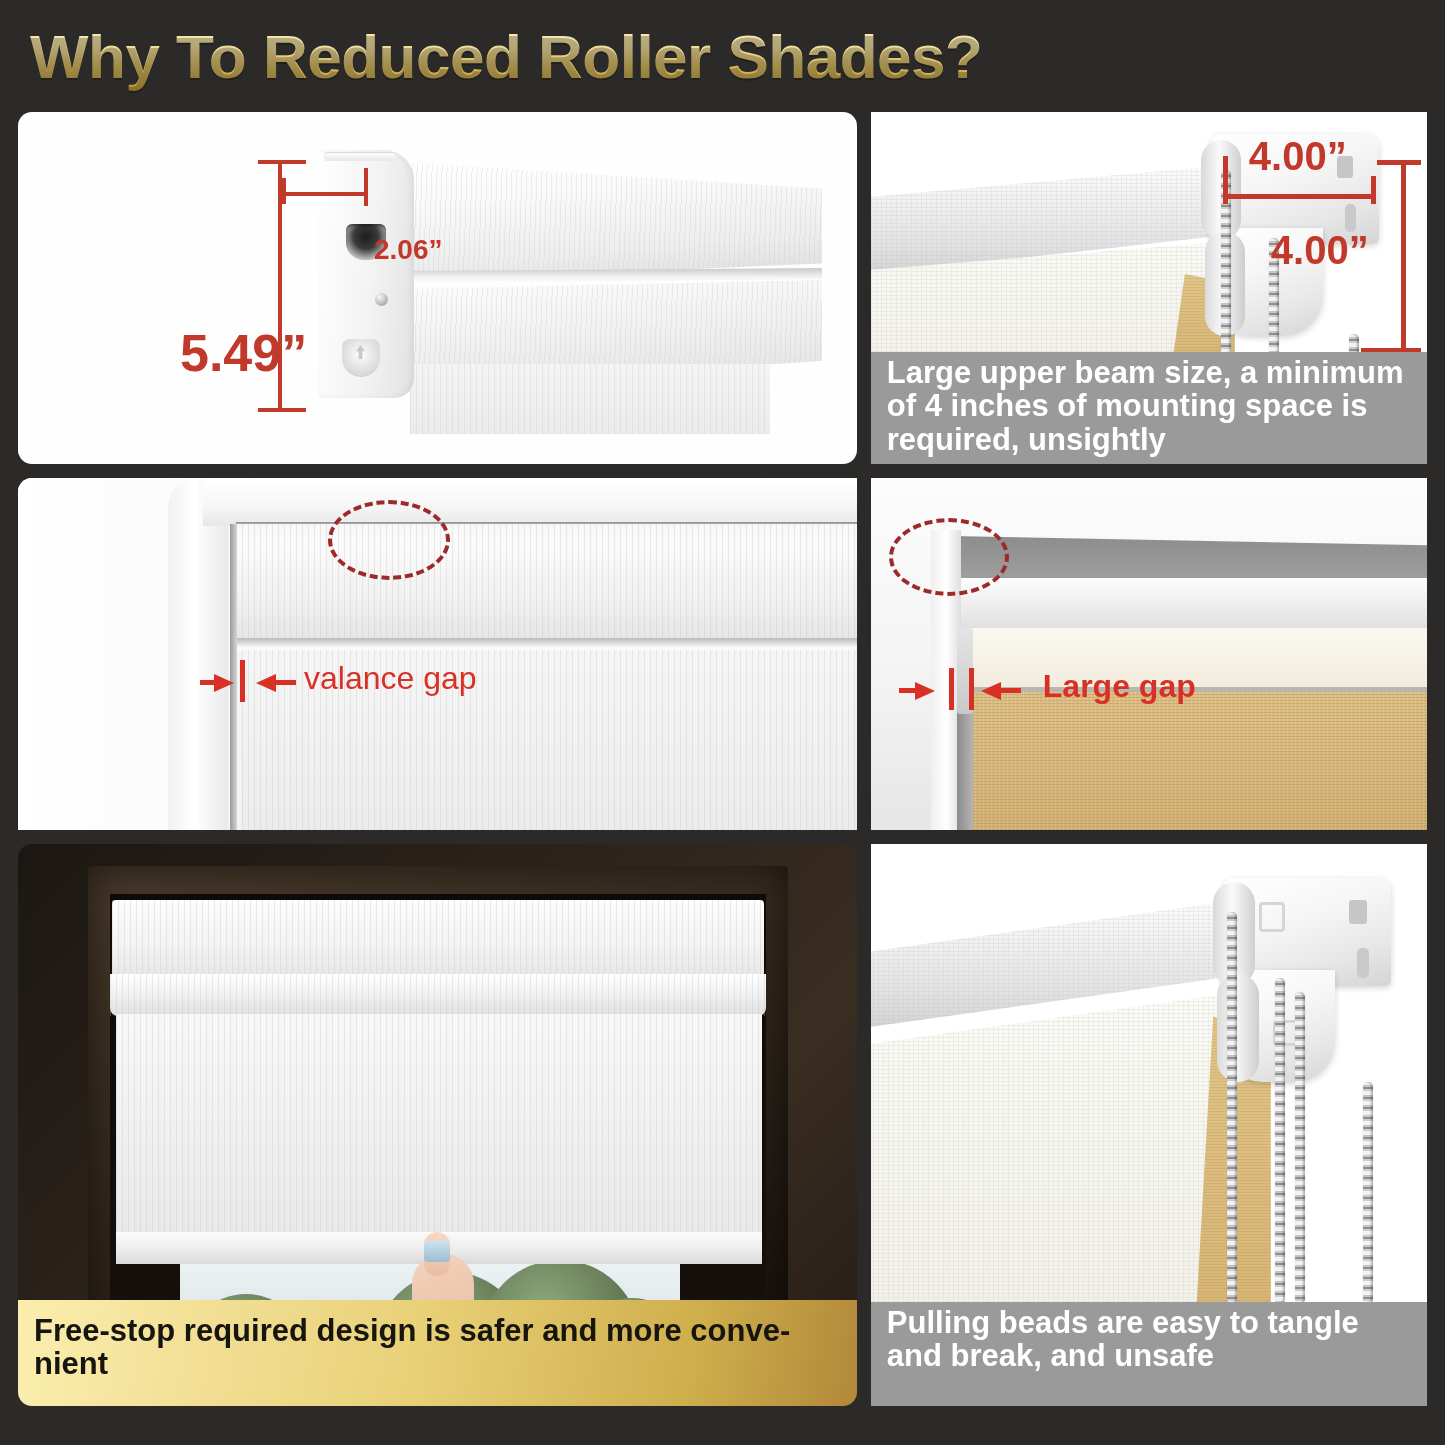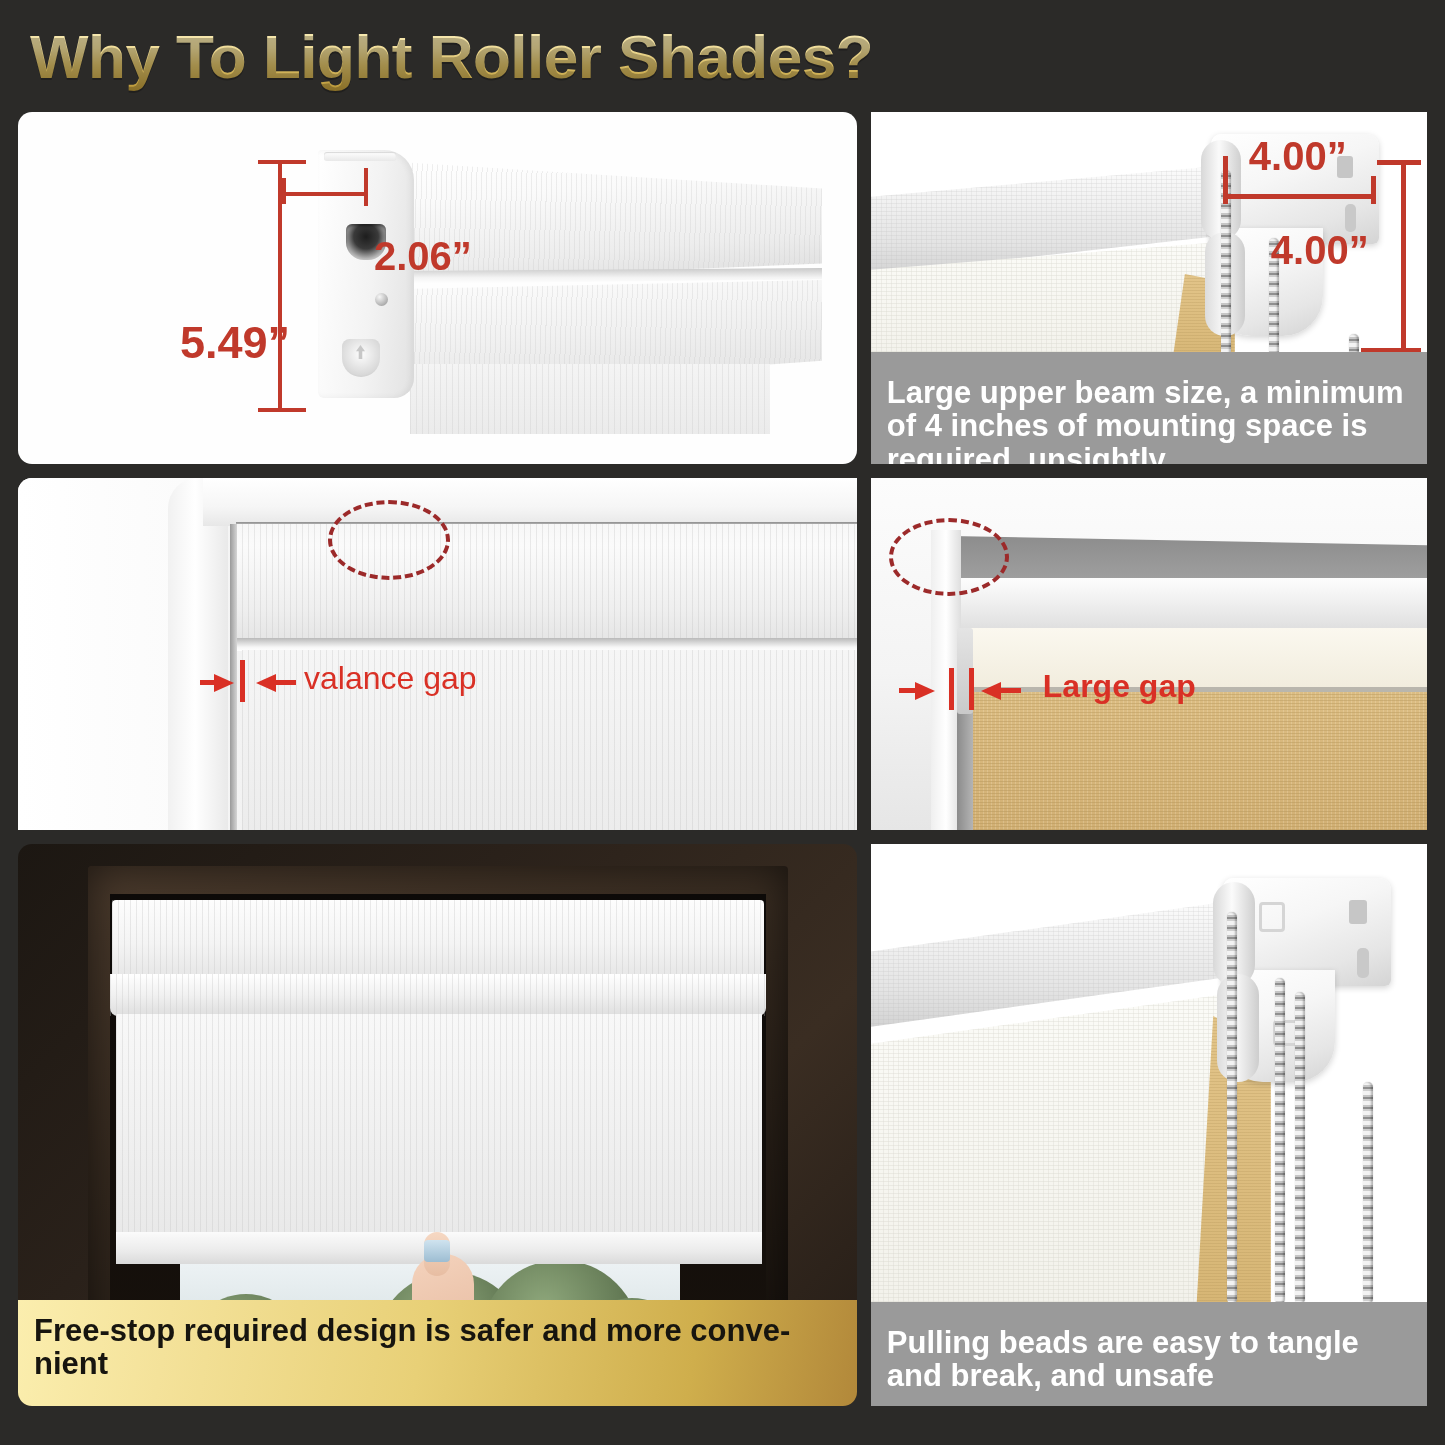--- a/index.html
+++ b/index.html
@@ -41,21 +41,21 @@
   }
   .cap.gold {
     background:linear-gradient(100deg,#fbeeae 0%,#f4e29a 18%,#e8d077 48%,#cfae4c 80%,#b2883a 100%);
     color:#17150f; font-size:31px;
     border-radius:0 0 14px 14px;
     height:108px;
   }
   .r3 .cap.gold { height:106px; }
   .cap.gray {
     background:#9a9a9a; color:#ffffff; font-size:31px;
-    height:104px; padding-top:24px;
+    height:104px; padding-top:4px;
   }
   .cap.gray.tall { height:112px; }
 
   
   .white-bg { position:absolute; inset:0; background:#fefefe; border-radius:14px; }
 
   
   .p1-body { position:absolute; left:300px; top:34px; width:500px; height:255px; }
   .p1-cap-end {
     position:absolute; left:0; top:4px; width:96px; height:248px;
@@ -261,21 +261,21 @@
   .handle-tab{position:absolute;left:336px;top:374px;width:26px;height:22px;z-index:13;
     background:linear-gradient(180deg,#cfe3ef,#9dbdd2);border-radius:4px;}
 
   
   .p6-stage{position:absolute;inset:0;background:#ffffff;}
 </style>
 </head>
 <body>
 
 <div class="title-bar">
-  <div class="title">Why To Light Roller Shades?</div>
+  <div class="title">Why To Reduced Roller Shades?</div>
 </div>
 
 <div class="grid">
 
   <div class="row r1">
 
     <div class="panel left">
       <div class="stage">
         <div class="white-bg"></div>
 
@@ -292,26 +292,26 @@
             </div>
           <div class="p1-cap-end"></div>
           <div class="p1-slot"></div>
           <div class="p1-screw"></div>
           <div class="p1-lock"></div>
         </div>
 
         <div class="dim-red" style="left:260px;top:48px;width:4px;height:252px;"></div>
         <div class="dim-red" style="left:240px;top:48px;width:48px;height:4px;"></div>
         <div class="dim-red" style="left:240px;top:296px;width:48px;height:4px;"></div>
-        <div class="dimlabel" style="left:162px;top:205px;font-size:45px;">5.49”</div>
+        <div class="dimlabel" style="left:162px;top:211px;font-size:52px;">5.49”</div>
 
         <div class="dim-red" style="left:264px;top:80px;width:86px;height:4px;"></div>
         <div class="dim-red" style="left:264px;top:66px;width:4px;height:26px;"></div>
         <div class="dim-red" style="left:346px;top:56px;width:4px;height:38px;"></div>
-        <div class="dimlabel" style="left:356px;top:122px;font-size:40px;">2.06”</div>
+        <div class="dimlabel" style="left:356px;top:122px;font-size:28px;">2.06”</div>
 
       </div>
     </div>
 
     <div class="panel right">
       <div class="stage">
         <div class="p6-stage"></div>
 
         <div class="roll-tube" style="left:-10px;top:52px;width:380px;height:112px;clip-path:polygon(0 30%,100% 0,100% 62%,0 100%);">
           <div class="tex"></div>

